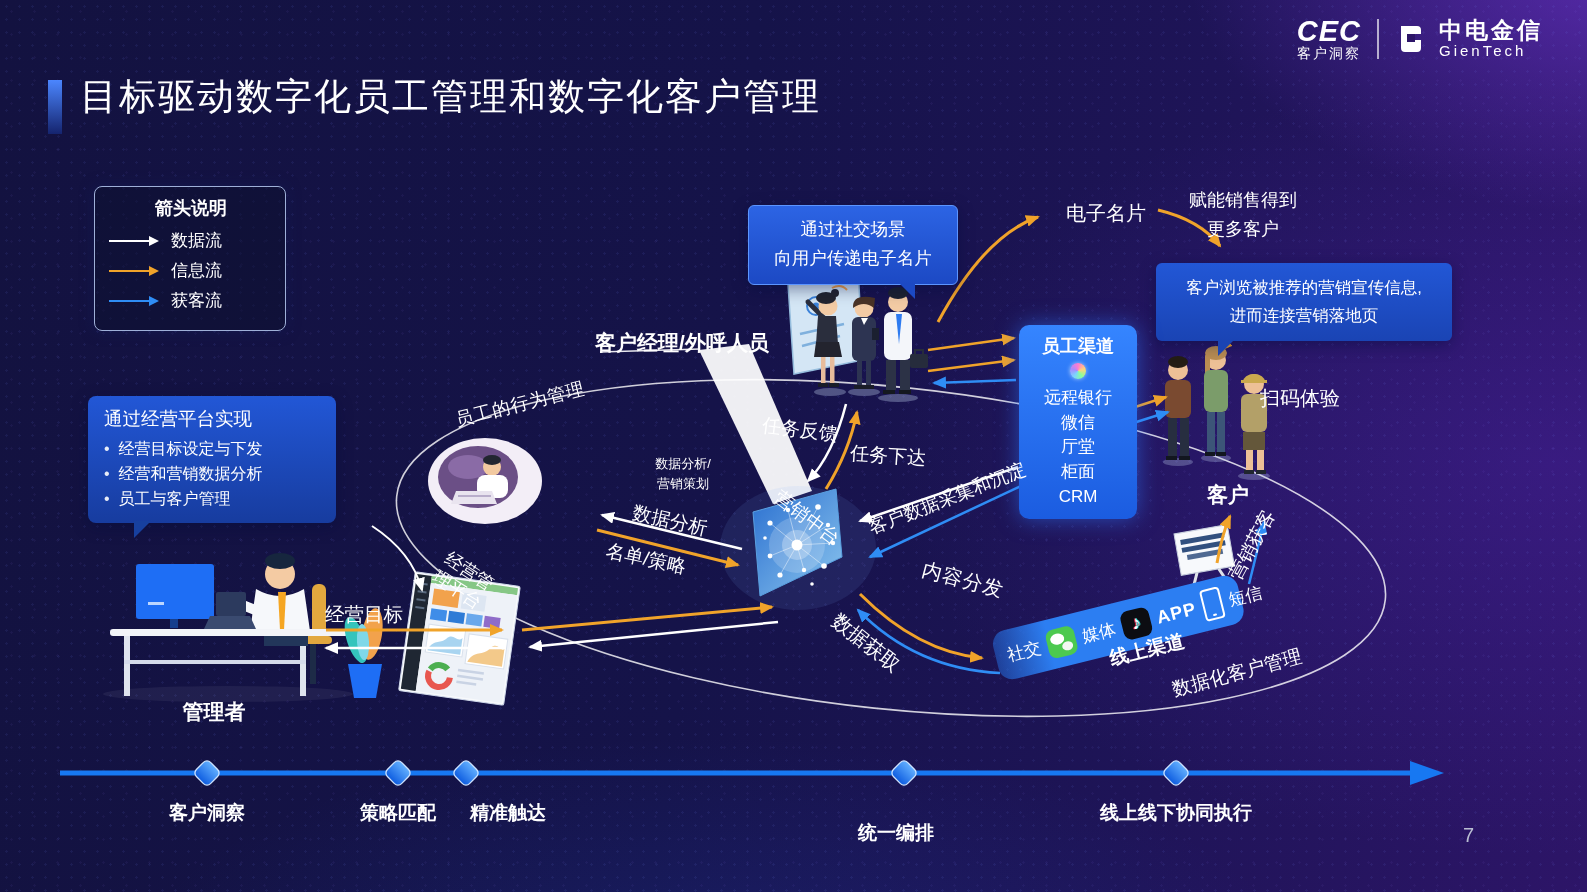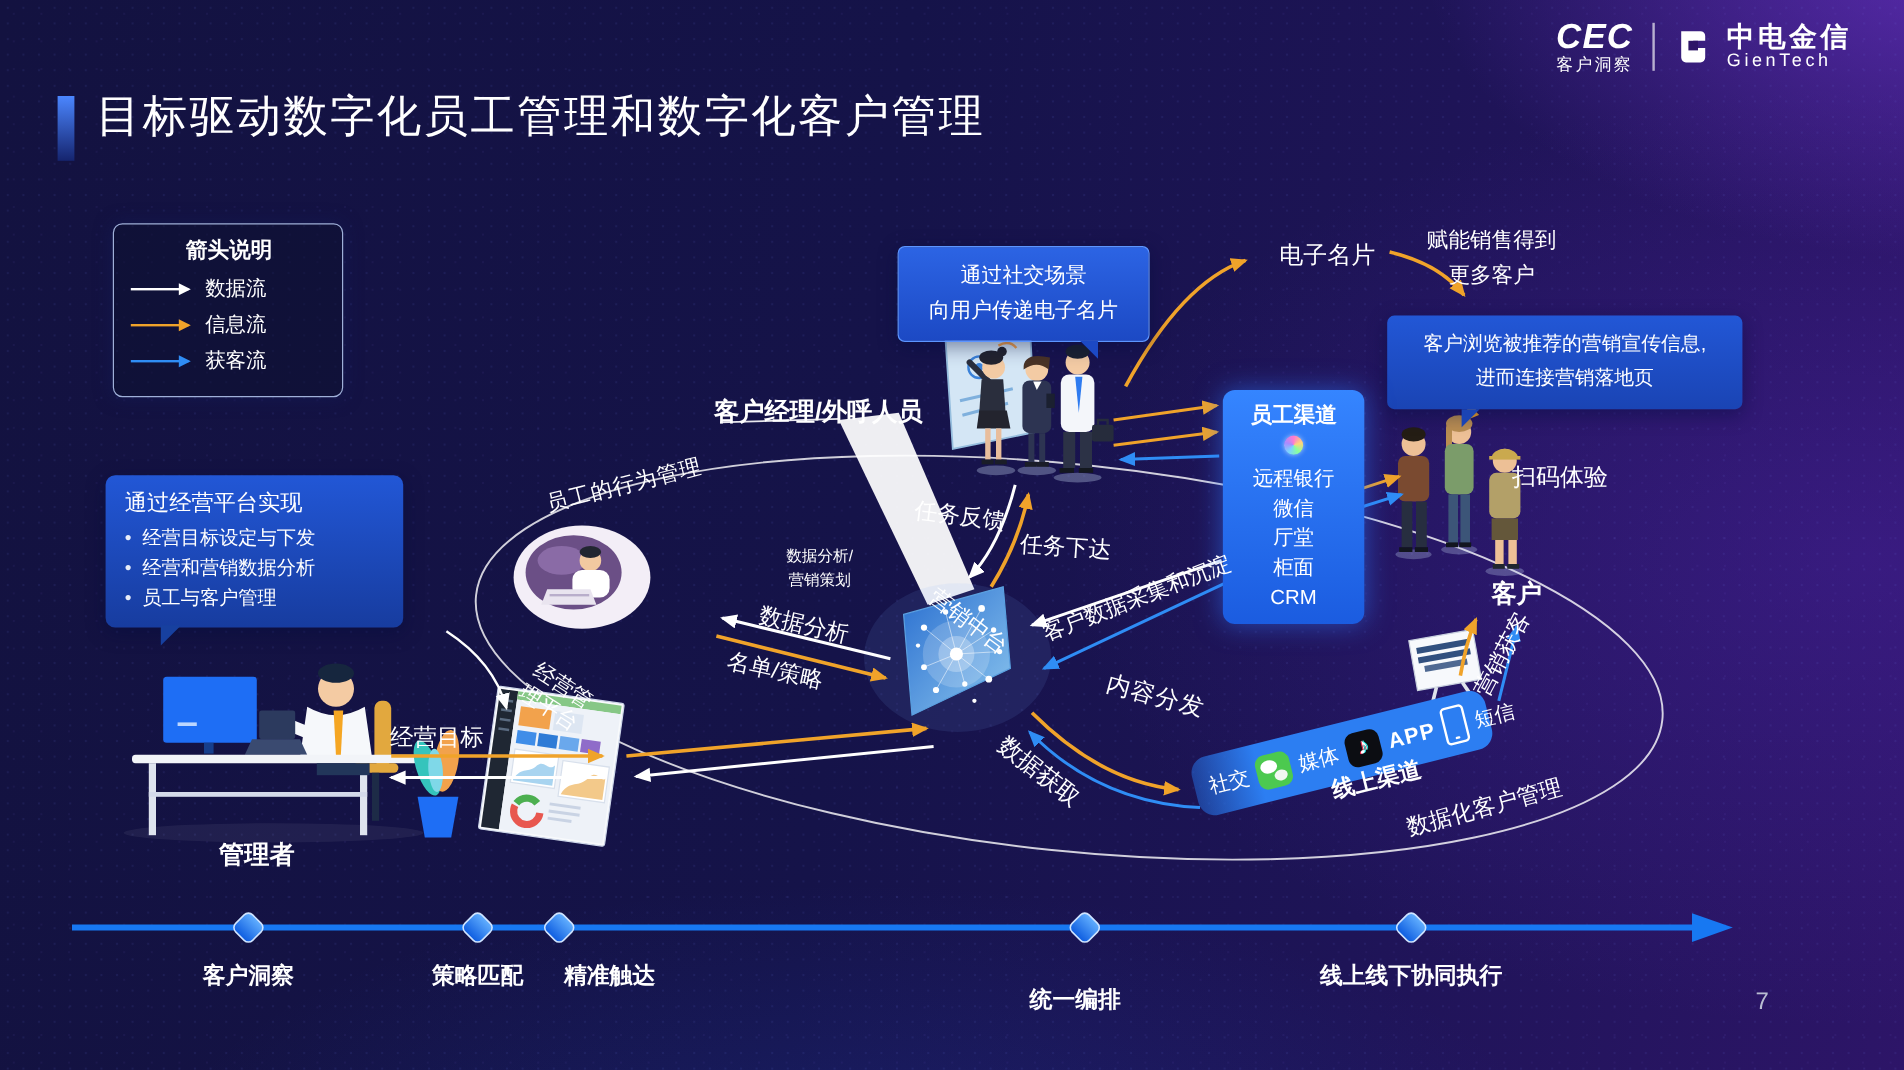--- a/index.html
+++ b/index.html
@@ -422,21 +422,21 @@
   <div class="lbl b" style="left:214px;top:712px;font-size:21px;">管理者</div>
   <div class="lbl" style="left:947px;top:498px;font-size:18.5px;transform:translate(-50%,-50%) rotate(-21deg);">客户数据采集和沉淀</div>
   <div class="lbl" style="left:963px;top:580px;font-size:20px;transform:translate(-50%,-50%) rotate(15deg);letter-spacing:1px;">内容分发</div>
   <div class="lbl" style="left:866px;top:643px;font-size:20px;transform:translate(-50%,-50%) rotate(38deg);">数据获取</div>
   <div class="lbl" style="left:1106px;top:213px;font-size:20px;">电子名片</div>
   <div class="lbl center-text" style="left:1243px;top:215px;font-size:18px;line-height:1.6;">
     <div>赋能销售得到</div>
     <div>更多客户</div>
   </div>
   <div class="lbl" style="left:1300px;top:398px;font-size:20px;">扫码体验</div>
-  <div class="lbl b" style="left:1228px;top:495px;font-size:21px;margin-left:36px;">客户</div>
+  <div class="lbl b" style="left:1228px;top:495px;font-size:21px;">客户</div>
   <div class="lbl" style="left:1252px;top:545px;font-size:19px;transform:translate(-50%,-50%) rotate(-62deg);">营销获客</div>
   <div class="lbl b" style="left:1147px;top:650px;font-size:19px;transform:translate(-50%,-50%) rotate(-14deg);">线上渠道</div>
   <div class="lbl" style="left:1237px;top:673px;font-size:19px;transform:translate(-50%,-50%) rotate(-15deg);">数据化客户管理</div>
 
   <div class="tl-label" style="left:207px;">客户洞察</div>
   <div class="tl-label" style="left:398px;">策略匹配</div>
   <div class="tl-label" style="left:508px;">精准触达</div>
   <div class="tl-label" style="left:896px;margin-top:20px;">统一编排</div>
   <div class="tl-label" style="left:1176px;">线上线下协同执行</div>
 

